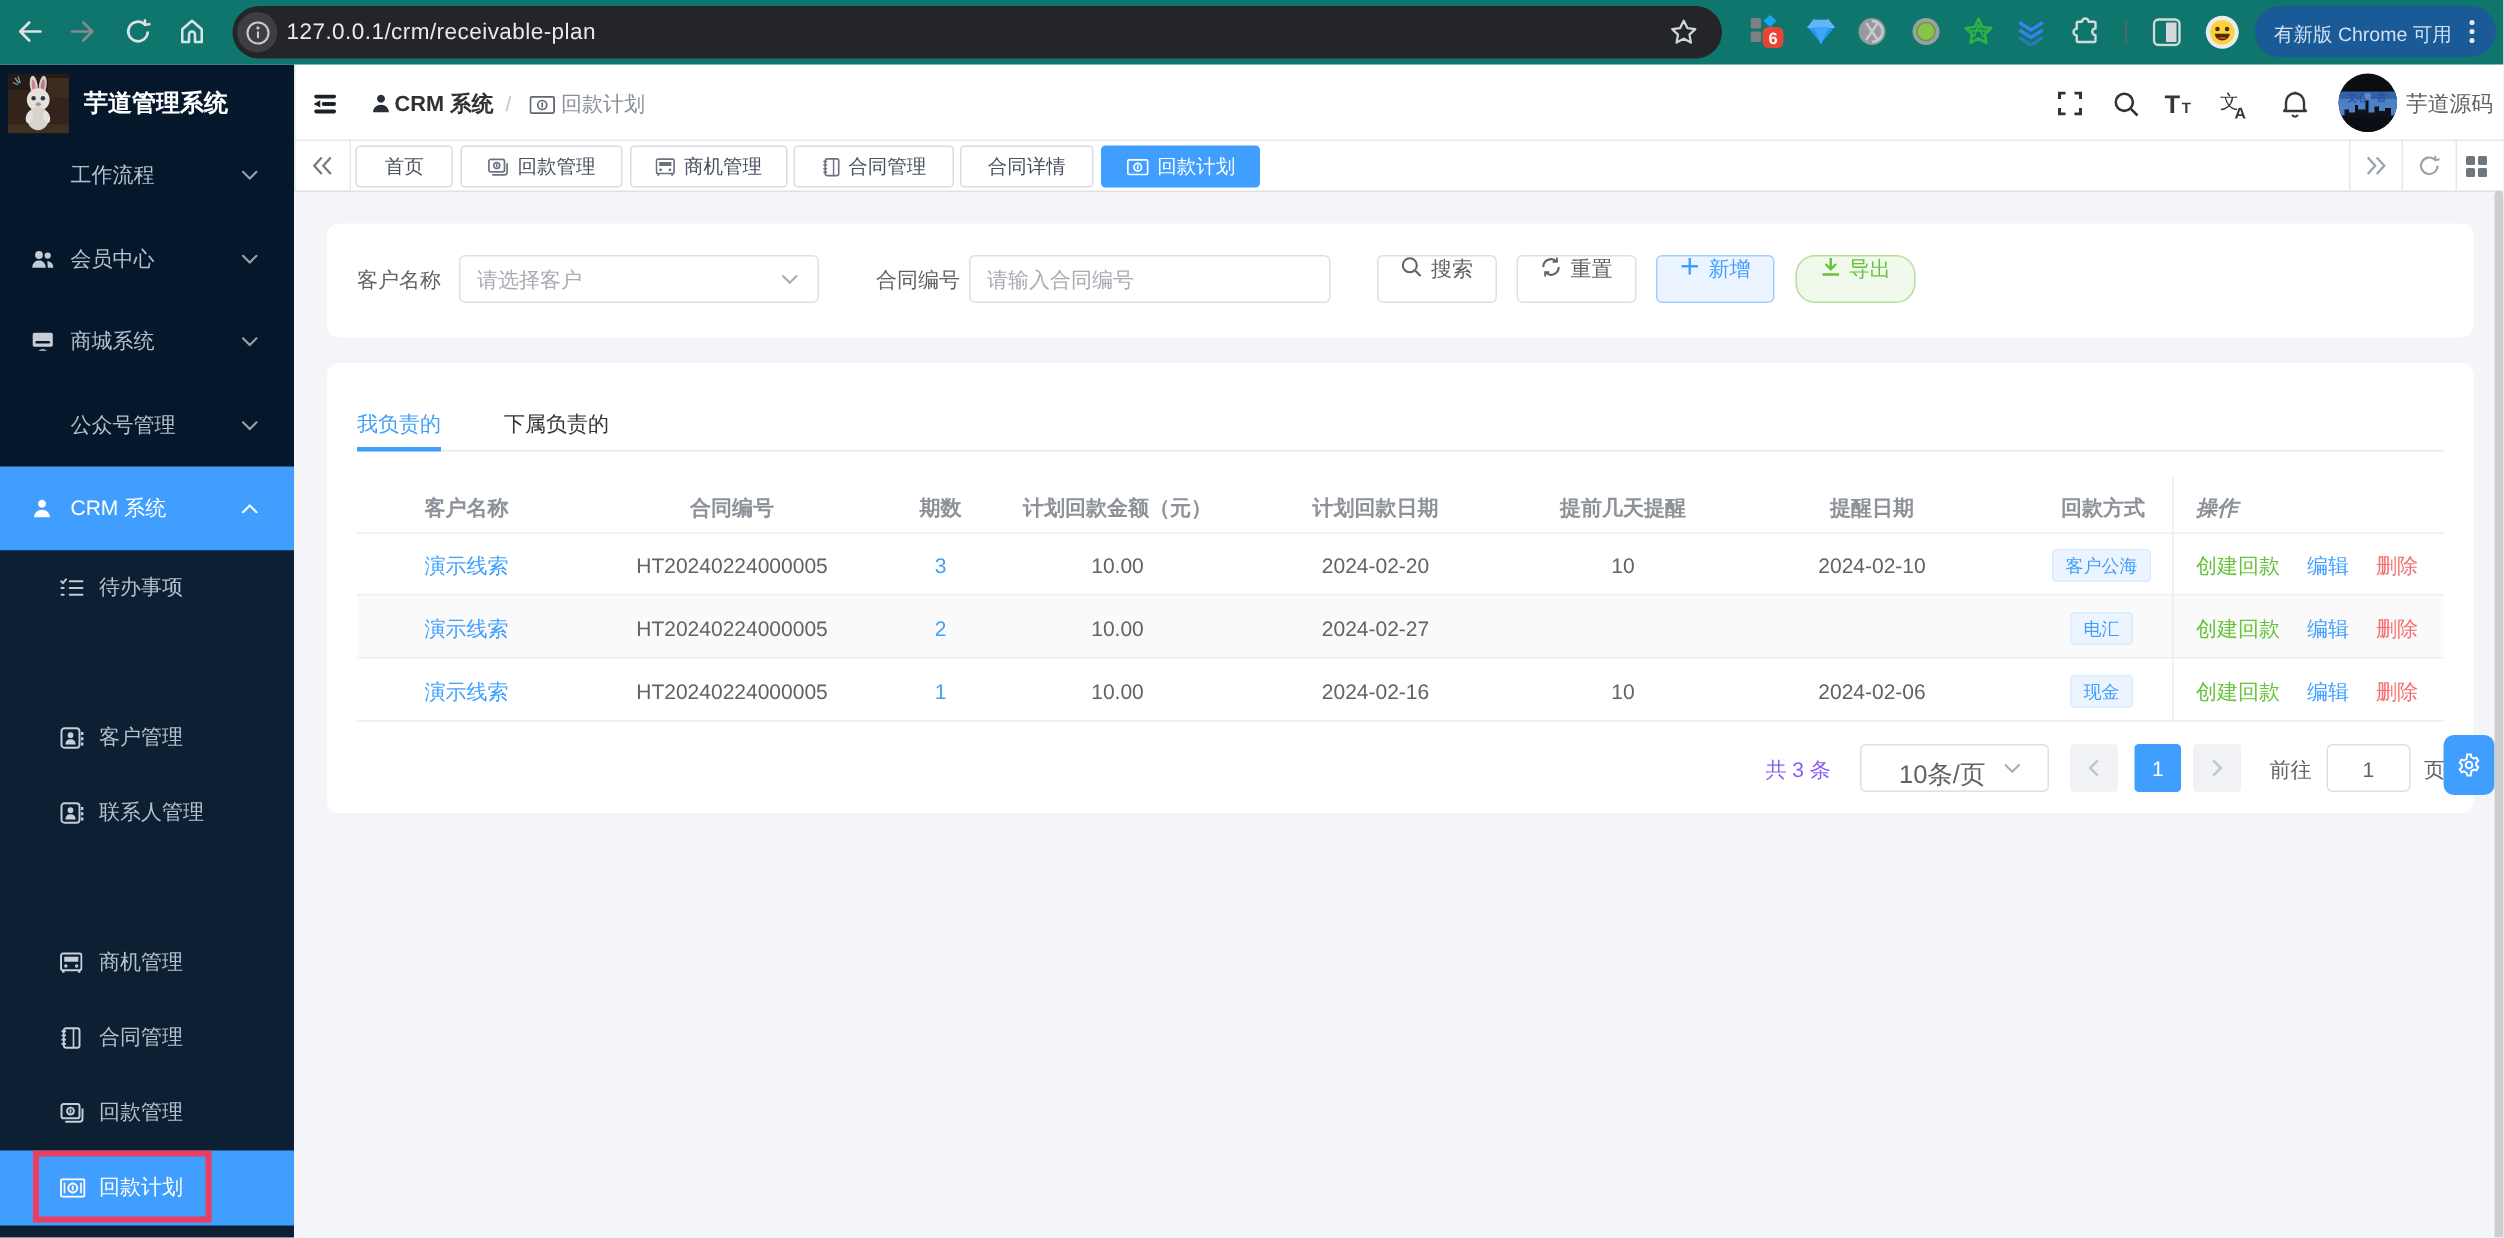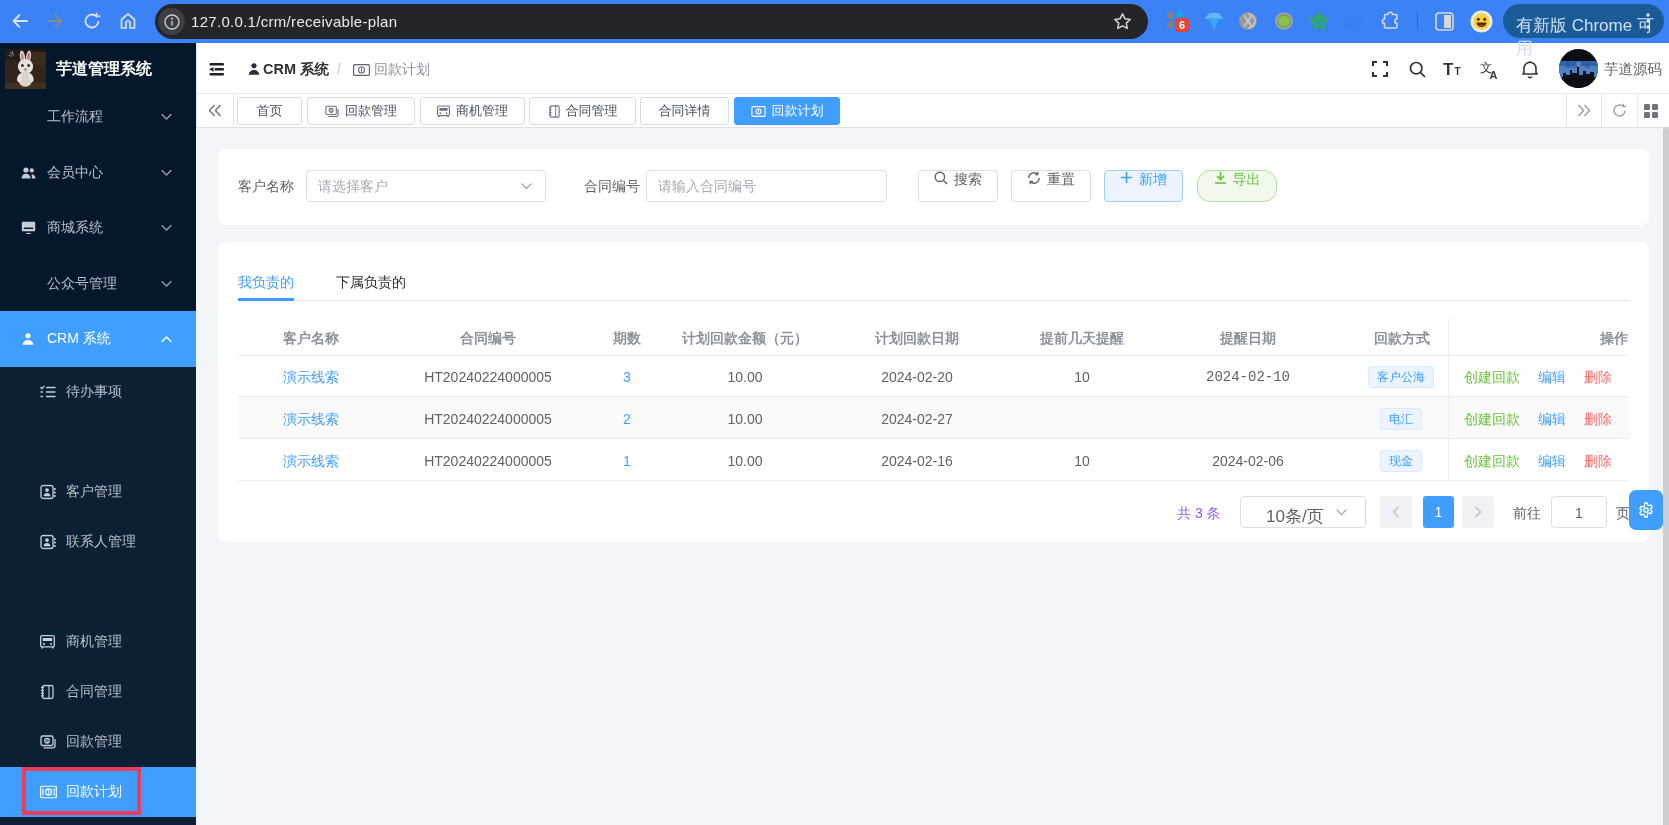--- a/index.html
+++ b/index.html
@@ -2,25 +2,25 @@
 <html lang="zh"><head>
 <meta charset="utf-8">
 <style>
   * { margin:0; padding:0; box-sizing:border-box; }
   html,body { width:1669px; height:825px; overflow:hidden; }
   body { font-family:"Liberation Sans", sans-serif; position:relative; background:#f3f5f8; }
   .abs { position:absolute; }
   svg { display:block; }
 
   
-  #chrome { position:absolute; left:0; top:0; width:1669px; height:43px; background:#3b82f6; z-index:60; }
+  #chrome { position:absolute; left:0; top:0; width:1669px; height:43px; background:#0f766e; z-index:60; }
   #urlpill { position:absolute; left:155px; top:4px; width:993px; height:35px; border-radius:17.5px; background:#232528; }
   #urltext { position:absolute; left:36px; top:9px; font-size:15px; color:#e8eaed; letter-spacing:.3px; }
   .chrpill { position:absolute; left:1503px; top:4px; width:161px; height:34px; border-radius:17px; background:#1a5a96; }
-  .chrpill span { position:absolute; left:13px; top:9.5px; font-size:17px; color:#cfe0f6; }
+  .chrpill span { position:absolute; left:13px; top:9.5px; font-size:13px; color:#cfe0f6; }
 
   
   #sidebar { position:absolute; left:0; top:43px; width:196px; height:782px; background:#05172a; z-index:20; }
   #submenu { position:absolute; left:0; top:324px; width:196px; height:458px; background:#0d2033; }
   .mi { position:absolute; left:0; width:196px; height:56px; color:#b6c0cc; font-size:14px; }
   .mi .t { position:absolute; top:50%; transform:translateY(-50%); }
   .mi .ic { position:absolute; left:21px; top:50%; transform:translateY(-50%); }
   .mi .chev { position:absolute; left:161px; top:50%; transform:translateY(-50%); }
   .smi { position:absolute; left:0; width:196px; height:50px; color:#b6c0cc; font-size:14px; }
   .smi .t { position:absolute; left:66px; top:50%; transform:translateY(-50%); }
@@ -384,32 +384,32 @@
 <div style="position:absolute;left:238px;top:298px;width:56px;height:3px;background:#409eff;"></div>
 
 <div class="th" style="left:311px;top:330px;">客户名称</div>
 <div class="th" style="left:488px;top:330px;">合同编号</div>
 <div class="th" style="left:627px;top:330px;">期数</div>
 <div class="th" style="left:745px;top:330px;">计划回款金额（元）</div>
 <div class="th" style="left:917px;top:330px;">计划回款日期</div>
 <div class="th" style="left:1082px;top:330px;">提前几天提醒</div>
 <div class="th" style="left:1248px;top:330px;">提醒日期</div>
 <div class="th" style="left:1402px;top:330px;">回款方式</div>
-<div class="th" style="left:1614px;top:330px;">操作</div>
+<div class="th" style="left:1478px;top:330px;font-style:italic;">操作</div>
 <div class="rowline" style="top:355px;"></div>
 
 <div style="position:absolute;left:238px;top:397px;width:1391px;height:42px;background:#fafafa;"></div>
 
 <div class="td link" style="left:311px;top:369px;">演示线索</div>
 <div class="td" style="left:488px;top:369px;">HT20240224000005</div>
 <div class="td link" style="left:627px;top:369px;">3</div>
 <div class="td" style="left:745px;top:369px;">10.00</div>
 <div class="td" style="left:917px;top:369px;">2024-02-20</div>
 <div class="td" style="left:1082px;top:369px;">10</div>
-<div class="td" style="left:1248px;top:369px;font-family:Liberation Mono, monospace;">2024-02-10</div>
+<div class="td" style="left:1248px;top:369px;">2024-02-10</div>
 <div class="eltag" style="left:1401px;top:366px;width:66px;">客户公海</div>
 <div class="act" style="left:1492px;top:369px;color:#67c23a;">创建回款</div>
 <div class="act" style="left:1552px;top:369px;color:#409eff;">编辑</div>
 <div class="act" style="left:1598px;top:369px;color:#f56c6c;">删除</div>
 <div class="rowline" style="top:396px;"></div>
 
 <div class="td link" style="left:311px;top:411px;">演示线索</div>
 <div class="td" style="left:488px;top:411px;">HT20240224000005</div>
 <div class="td link" style="left:627px;top:411px;">2</div>
 <div class="td" style="left:745px;top:411px;">10.00</div>

